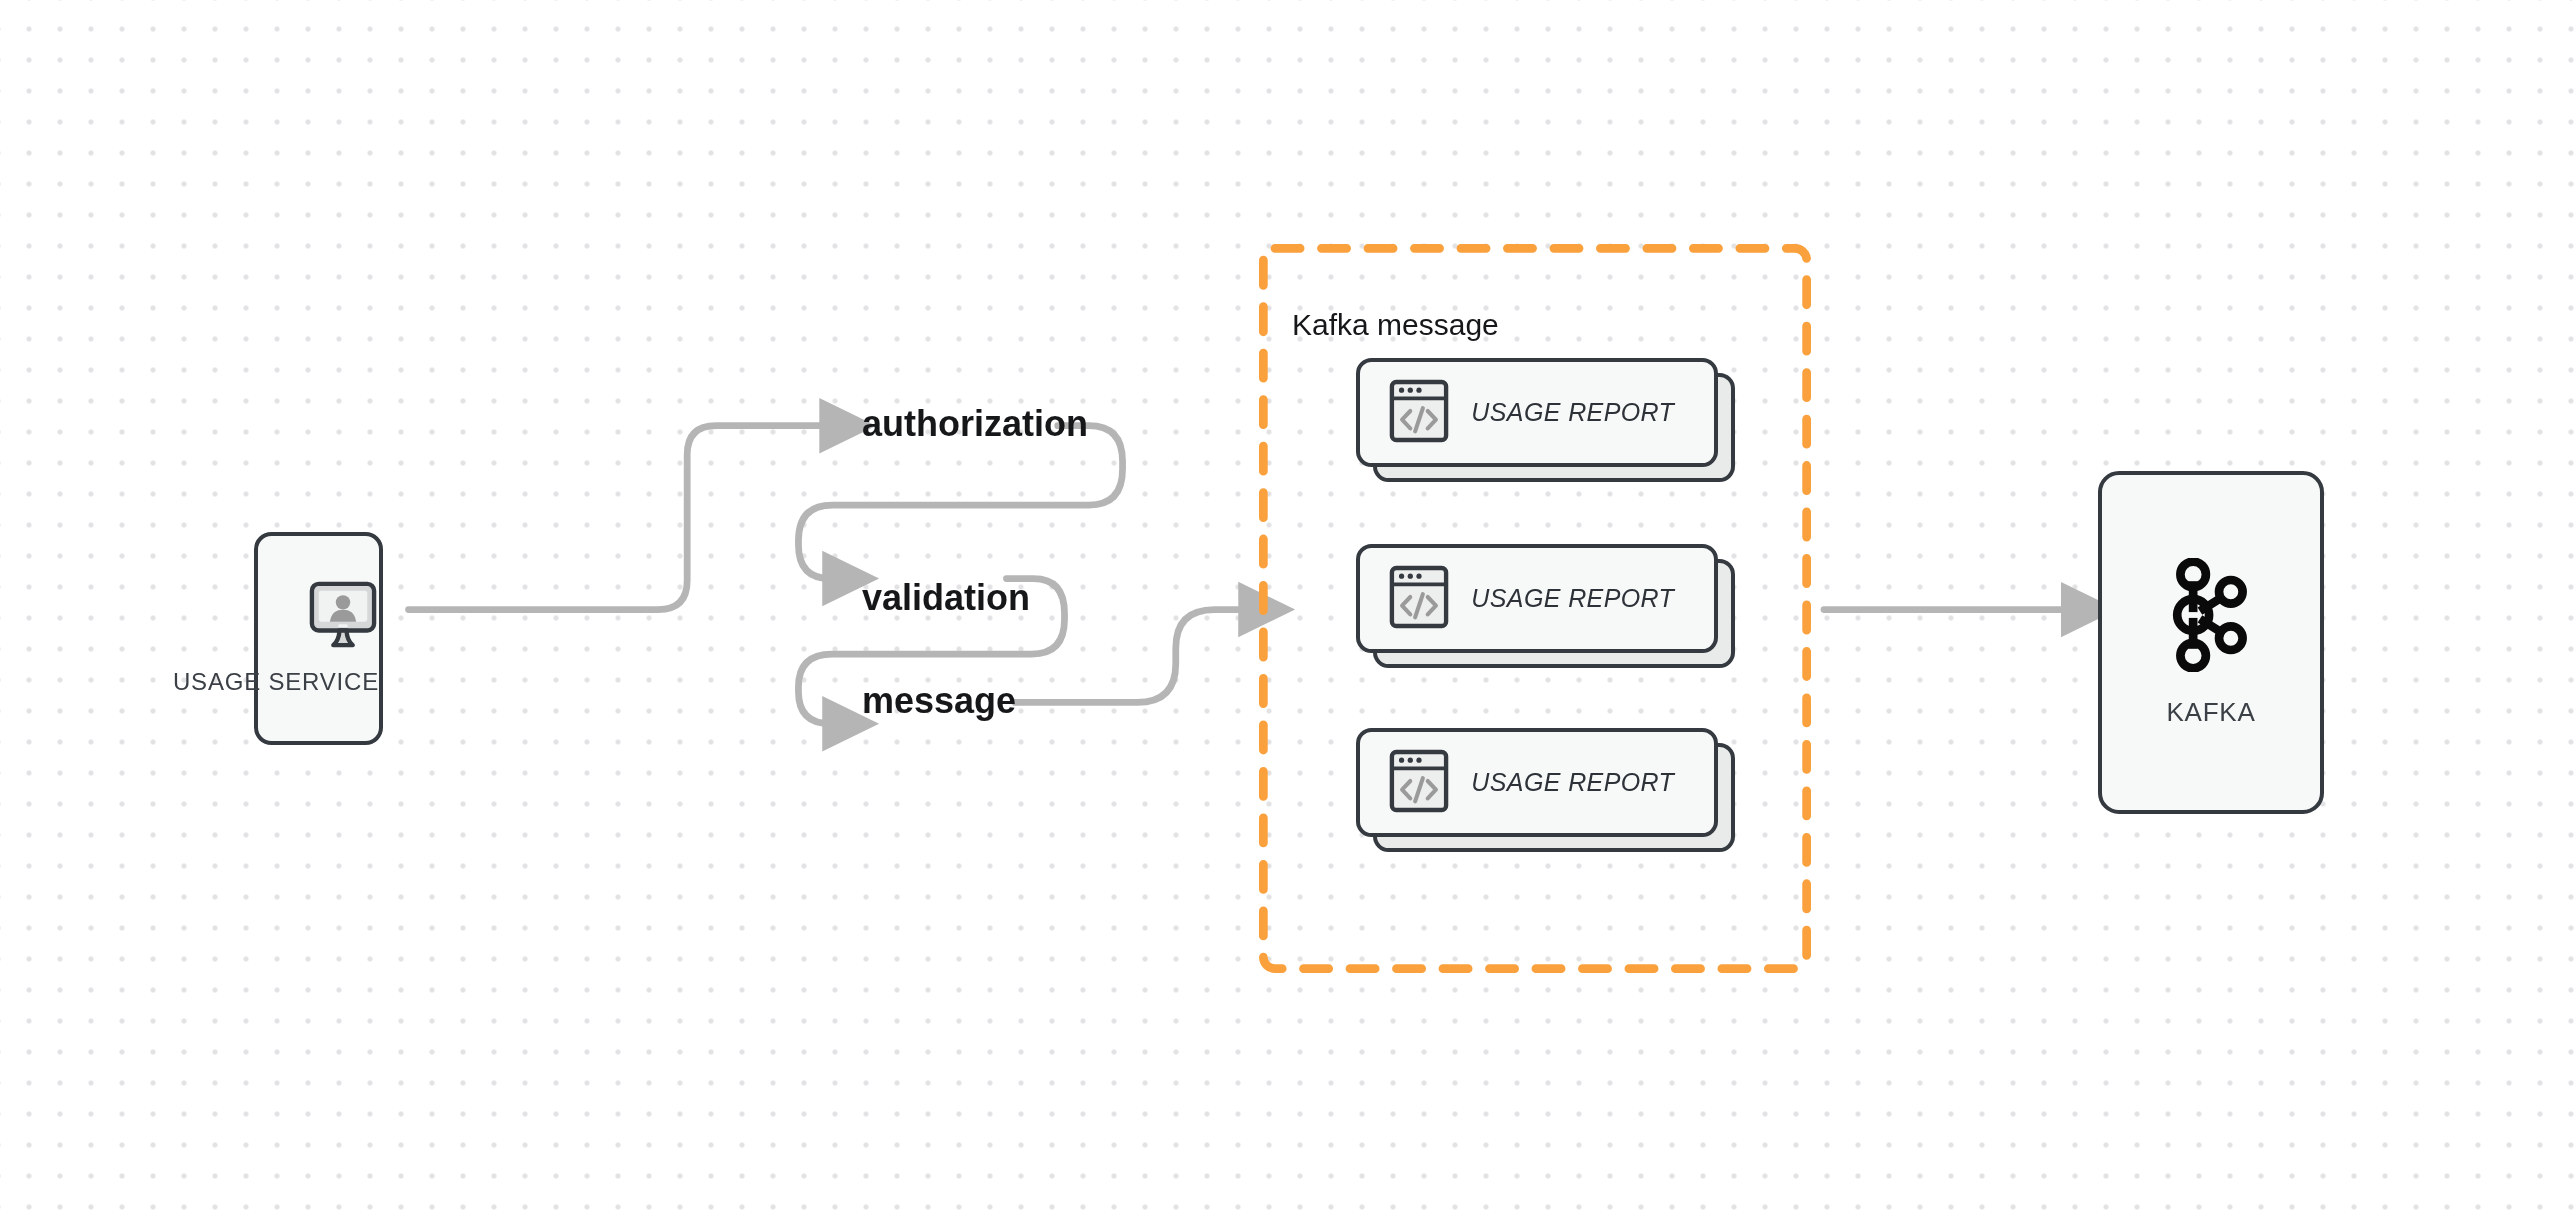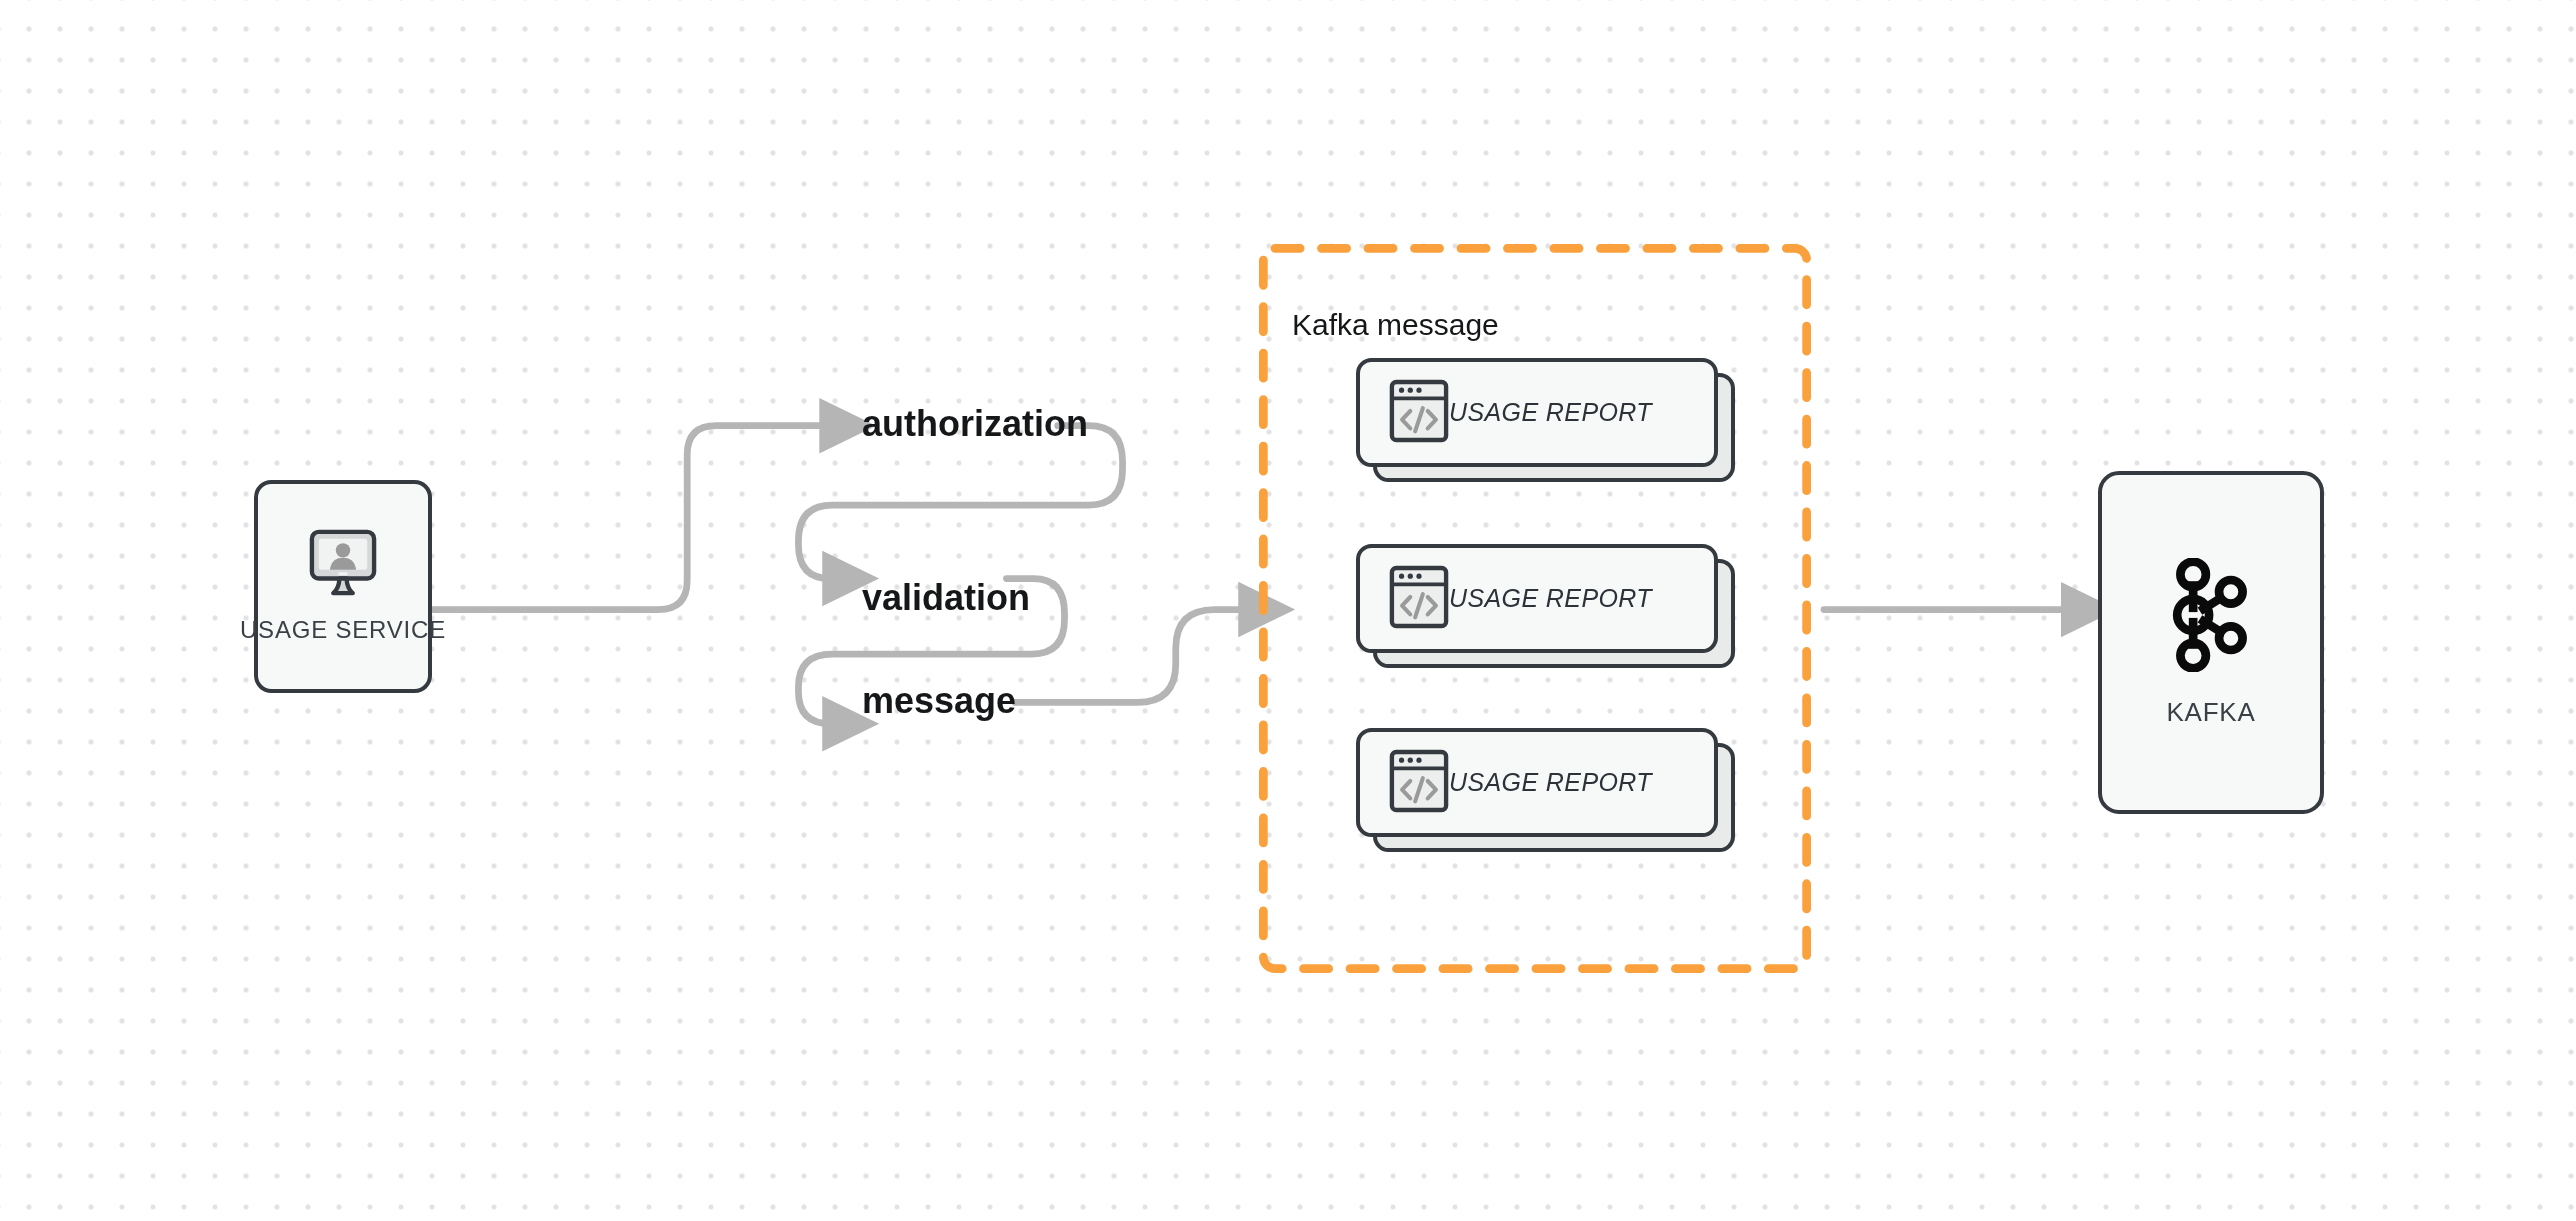--- a/index.html
+++ b/index.html
@@ -52,23 +52,24 @@
     margin-top: 15.5px;
     font-size: 24px;
     letter-spacing: 0.8px;
     color: #3b4046;
     text-align: center;
     white-space: nowrap;
   }
 
   #node-usage-service {
     left: 254px;
-    top: 480px;
-    width: 178px;
+    top: 532px;
+    width: 129px;
     height: 213px;
+    align-items: flex-end;
   }
   #node-kafka {
     left: 2098px;
     top: 471px;
     width: 226px;
     height: 343px;
     border-radius: 21px;
   }
   #node-kafka .node-label {
     font-size: 26px;
@@ -149,21 +150,21 @@
     border-radius: 15.5px;
     display: flex;
     align-items: center;
   }
   .report-icon {
     flex: 0 0 auto;
     margin-left: 29px;
   }
   .report-text {
     flex: 1 1 auto;
-    text-align: left;
+    text-align: center;
     margin-right: 17.4px;
     font-style: italic;
     font-size: 25px;
     letter-spacing: 0.4px;
     color: #2d3238;
     white-space: nowrap;
   }
 </style>
 </head>
 <body>

